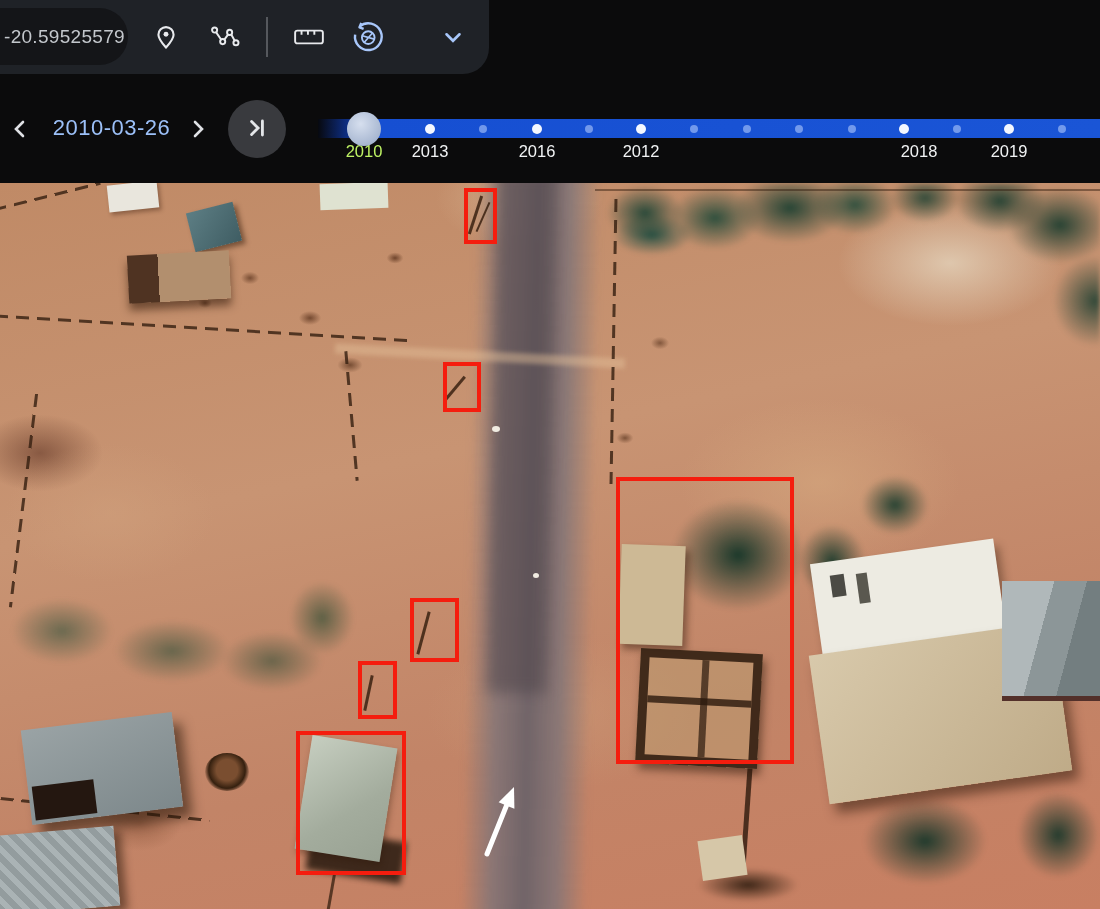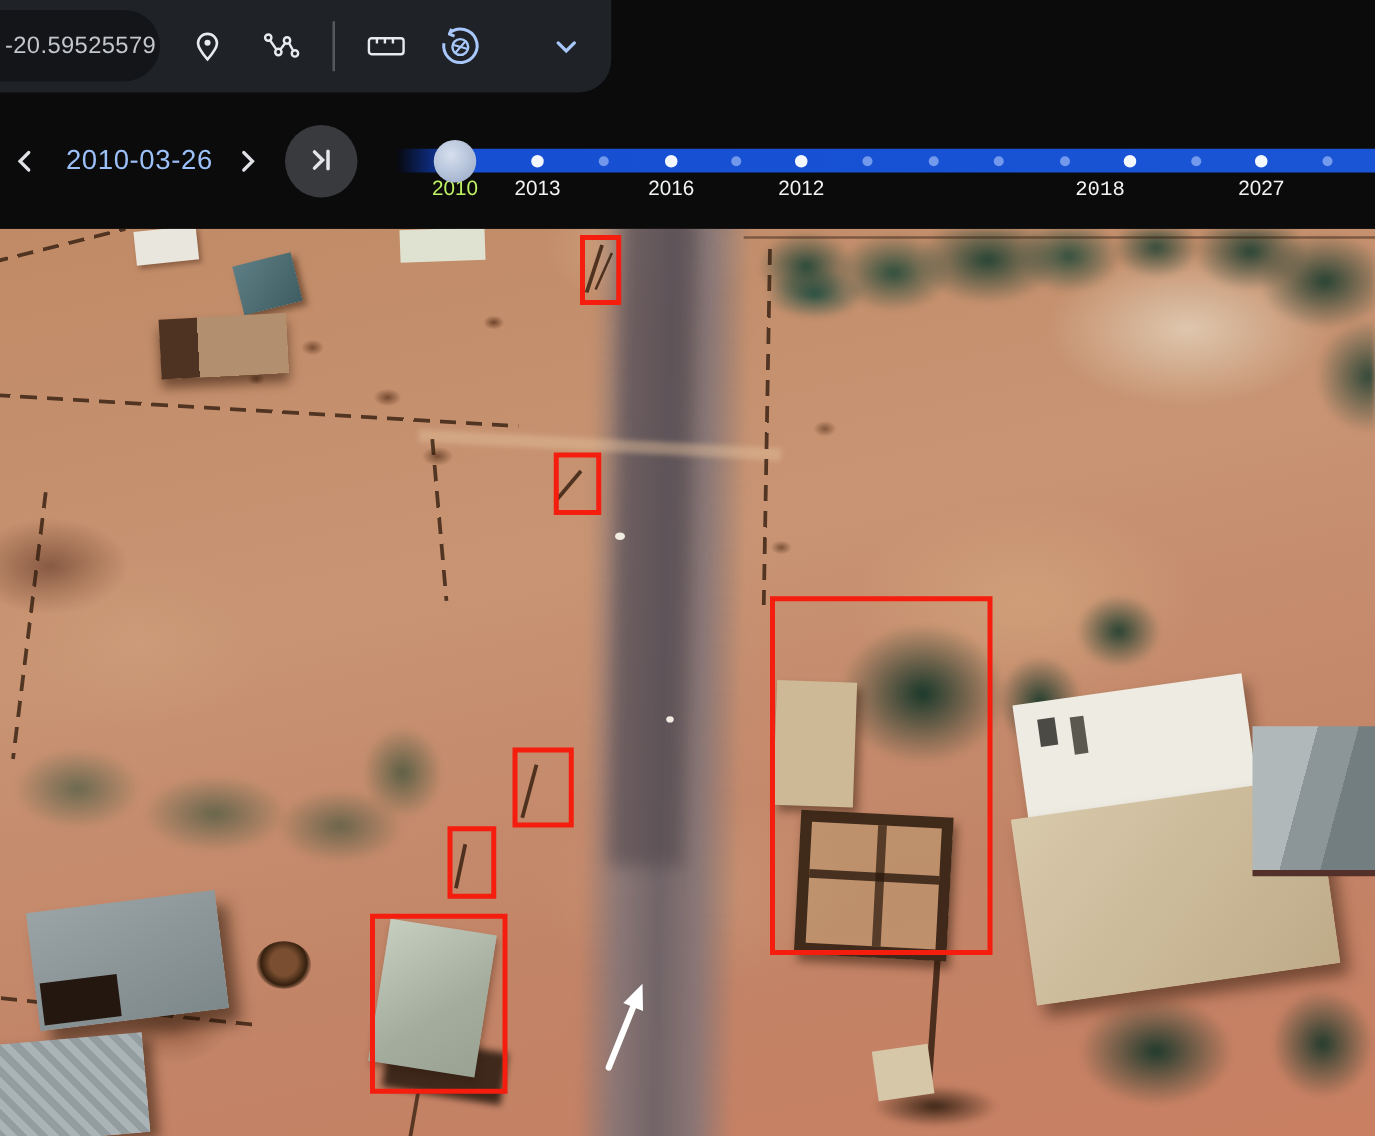--- a/index.html
+++ b/index.html
@@ -241,22 +241,22 @@
         <div class="tl-marker major" style="left: 904px;"></div>
         <div class="tl-marker minor" style="left: 957px;"></div>
         <div class="tl-marker major" style="left: 1009px;"></div>
         <div class="tl-marker minor" style="left: 1062px;"></div>
       </div>
     <div id="tl-years">
         <div class="tl-year muted" style="left: 364px;">2010</div>
         <div class="tl-year" style="left: 430px;">2013</div>
         <div class="tl-year" style="left: 537px;">2016</div>
         <div class="tl-year" style="left: 641px;">2012</div>
-        <div class="tl-year" style="left: 880px; font-family: Liberation Mono, monospace;">2018</div>
-        <div class="tl-year" style="left: 1009px;">2027</div>
+        <div class="tl-year" style="left: 919px;">2018</div>
+        <div class="tl-year" style="left: 1009px;">2019</div>
       </div>
   </div>
 
   <div class="map">
     <div class="terrain-base"></div>
     <div class="road"></div>
     <div class="road-core"></div>
     <div class="track-light"></div>
     <div class="veg"></div>
     <div class="fence f-a"></div>

